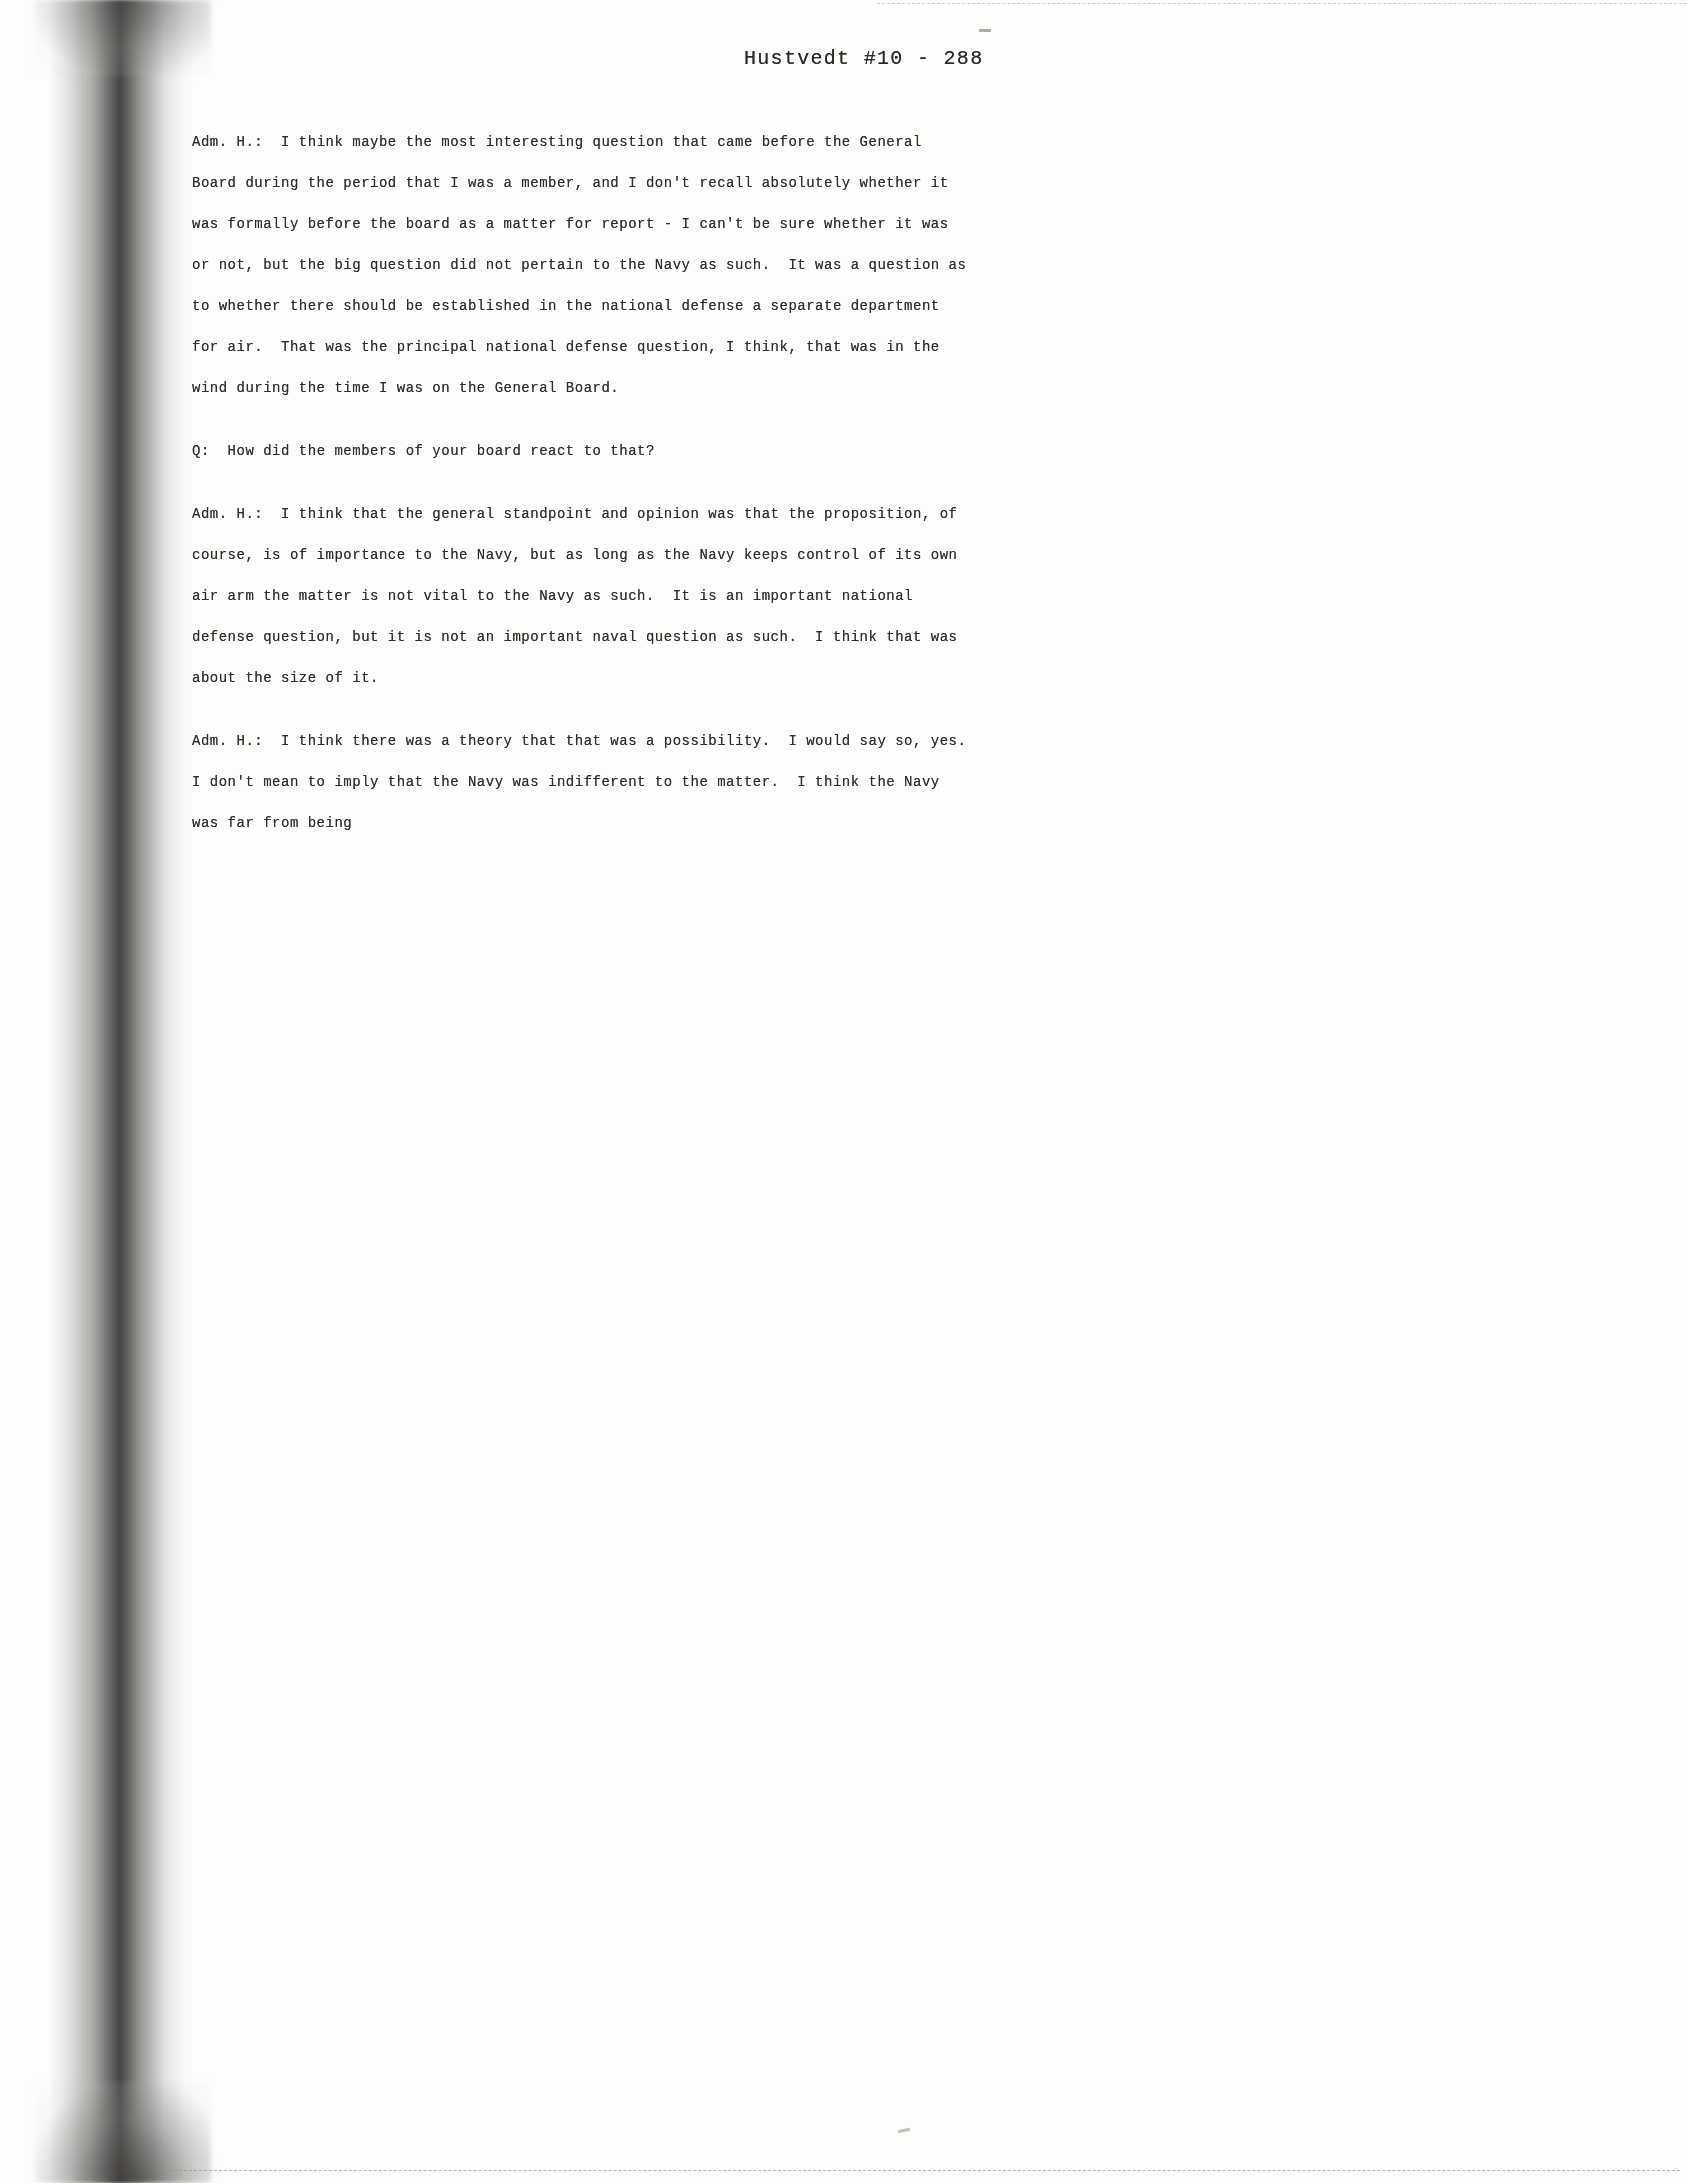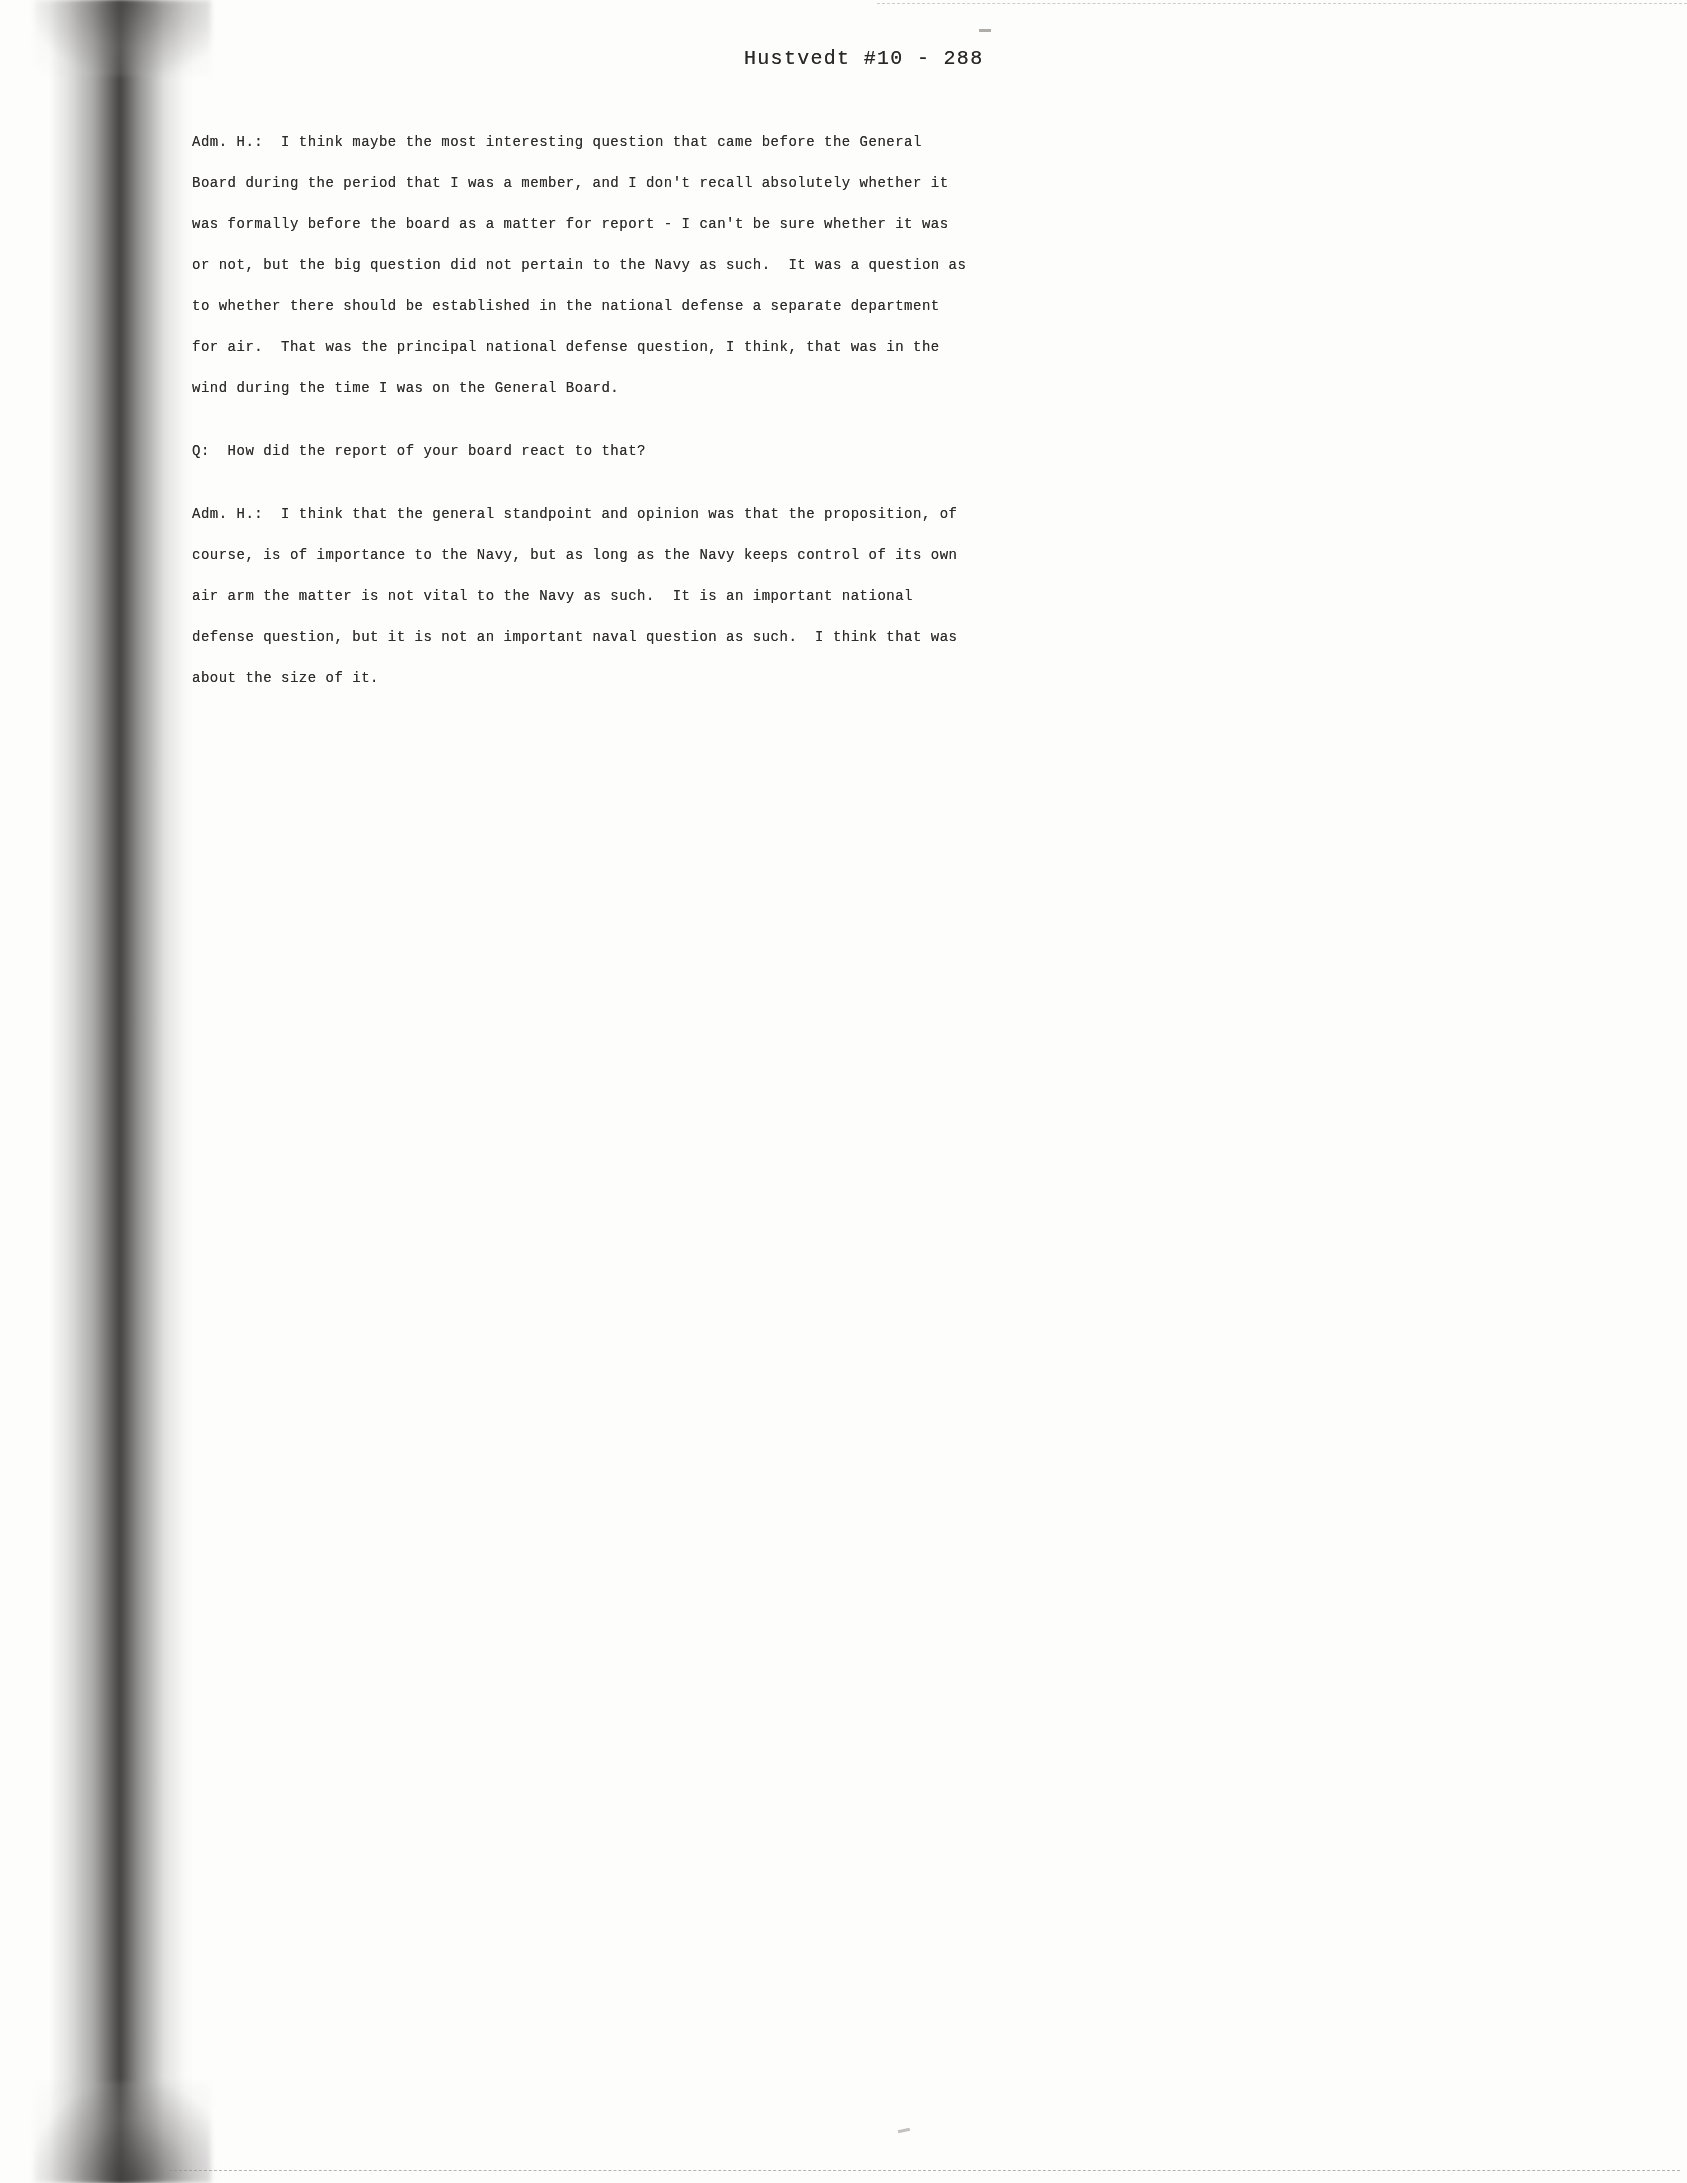--- a/index.html
+++ b/index.html
@@ -140,22 +140,23 @@
   <div class="edge-bottom"></div>
   <div class="corner-mark"></div>
   <div class="bottom-smudge"></div>
 
   <div class="page-header">Hustvedt #10 - 288</div>
 
   <div class="text-block">
 
     <p><span class="speaker">Adm. H.:</span><span>  I think maybe the most interesting question that came before the General Board during the period that I was a member, and I don't recall absolutely whether it was formally before the board as a matter for report - I can't be sure whether it was or not, but the big question did not pertain to the Navy as such.  It was a question as to whether there should be established in the national defense a separate department for air.  That was the principal national defense question, I think, that was in the wind during the time I was on the General Board.</span></p>
 
-    <p><span class="speaker">Q:</span><span>  How did the report of your board react to that?</span></p>
+    <p><span class="speaker">Q:</span><span>  How did the members of your board react to that?</span></p>
 
     <p><span class="speaker">Adm. H.:</span><span>  I think that the general standpoint and opinion was that the proposition, of course, is of importance to the Navy, but as long as the Navy keeps control of its own air arm the matter is not vital to the Navy as such.  It is an important national defense question, but it is not an important naval question as such.  I think that was about the size of it.</span></p>
 
 
+    <p><span class="speaker">Adm. H.:</span><span>  I think there was a theory that that was a possibility.  I would say so, yes.  I don't mean to imply that the Navy was indifferent to the matter.  I think the Navy was far from being</span></p>
 
   </div>
 
 </div>
 
 
 </body></html>

